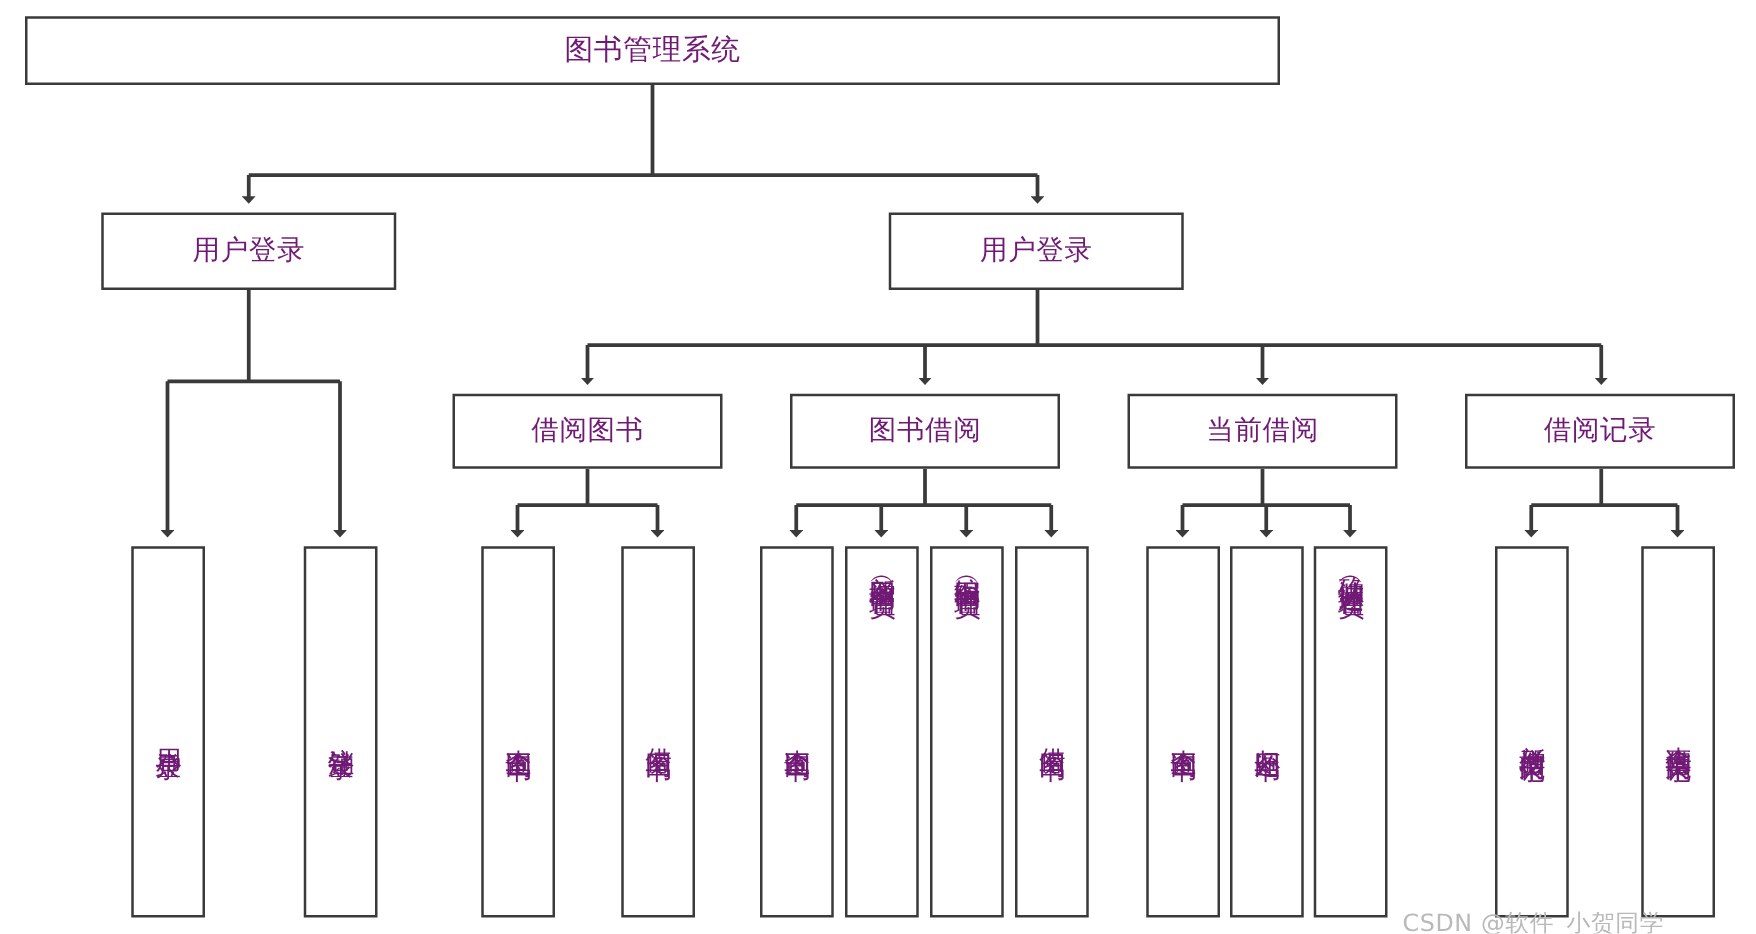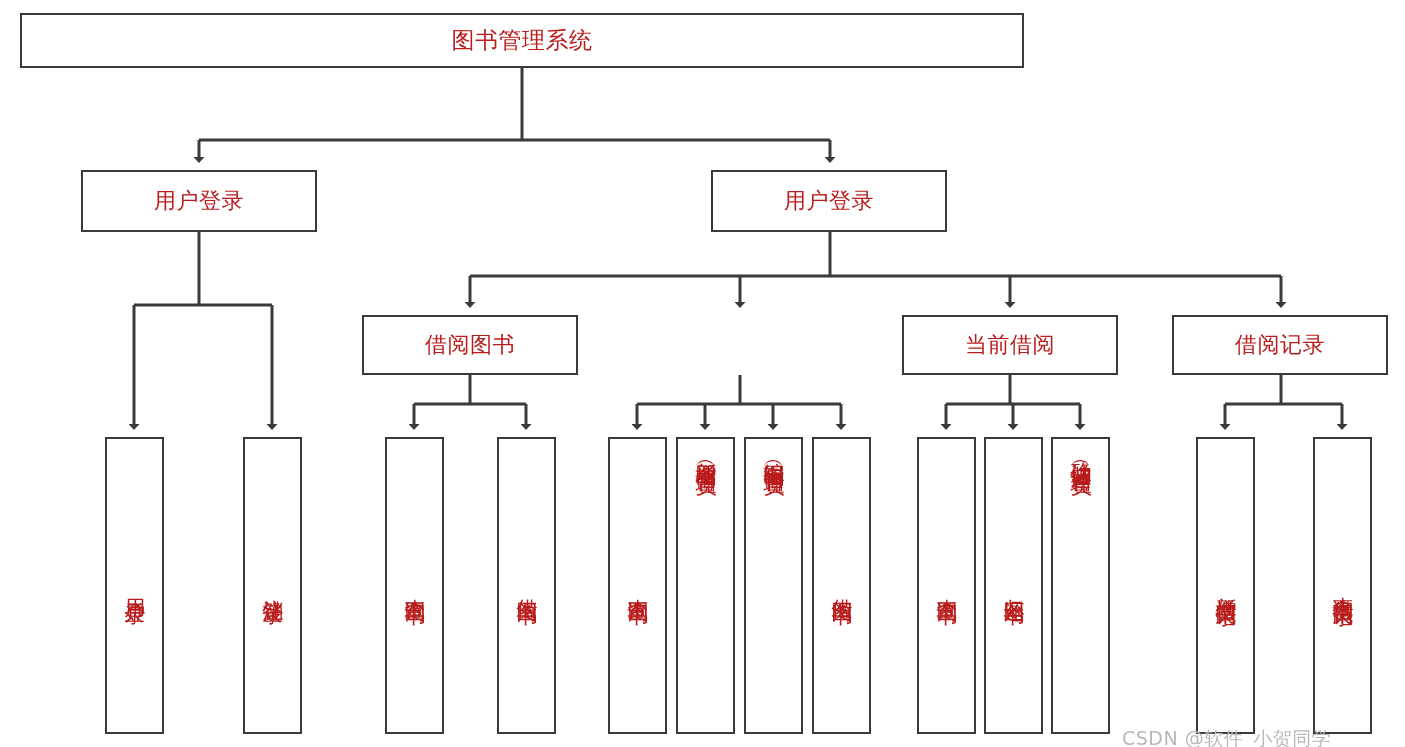--- a/index.html
+++ b/index.html
@@ -26,21 +26,21 @@
     pointer-events: none;
   }
   .node {
     position: absolute;
     box-sizing: border-box;
     background: #ffffff;
     border: 2.5px solid #3a3a3a;
     display: flex;
     align-items: center;
     justify-content: center;
-    color: #b91c1c;
+    color: #701a75;
     line-height: 1.18;
     letter-spacing: 0.5px;
   }
   .node.horiz {
     font-size: 22px;
     writing-mode: horizontal-tb;
   }
   .node.vert {
     font-size: 21px;
     writing-mode: vertical-rl;
@@ -117,20 +117,21 @@
       <path d="M1342,404 L1342,427" marker-end="url(#arrow)"></path>
     </g>
   </svg>
 
   <div class="node horiz root" style="left:20px; top:13px; width:1004px; height:55px;">图书管理系统</div>
 
   <div class="node horiz" style="left:81px; top:170px; width:236px; height:62px;">用户登录</div>
   <div class="node horiz" style="left:711px; top:170px; width:236px; height:62px;">用户登录</div>
 
   <div class="node horiz" style="left:362px; top:315px; width:216px; height:60px;">借阅图书</div>
+  <div class="node horiz" style="left:632px; top:315px; width:216px; height:60px;">图书借阅</div>
   <div class="node horiz" style="left:902px; top:315px; width:216px; height:60px;">当前借阅</div>
   <div class="node horiz" style="left:1172px; top:315px; width:216px; height:60px;">借阅记录</div>
 
   <div class="node vert" style="left:105px; top:437px; width:59px; height:297px;">用户登录</div>
   <div class="node vert" style="left:243px; top:437px; width:59px; height:297px;">注销登录</div>
 
   <div class="node vert" style="left:385px; top:437px; width:59px; height:297px;">查询图书</div>
   <div class="node vert" style="left:497px; top:437px; width:59px; height:297px;">借阅图书</div>
 
   <div class="node vert" style="left:608px; top:437px; width:59px; height:297px;">查询图书</div>

